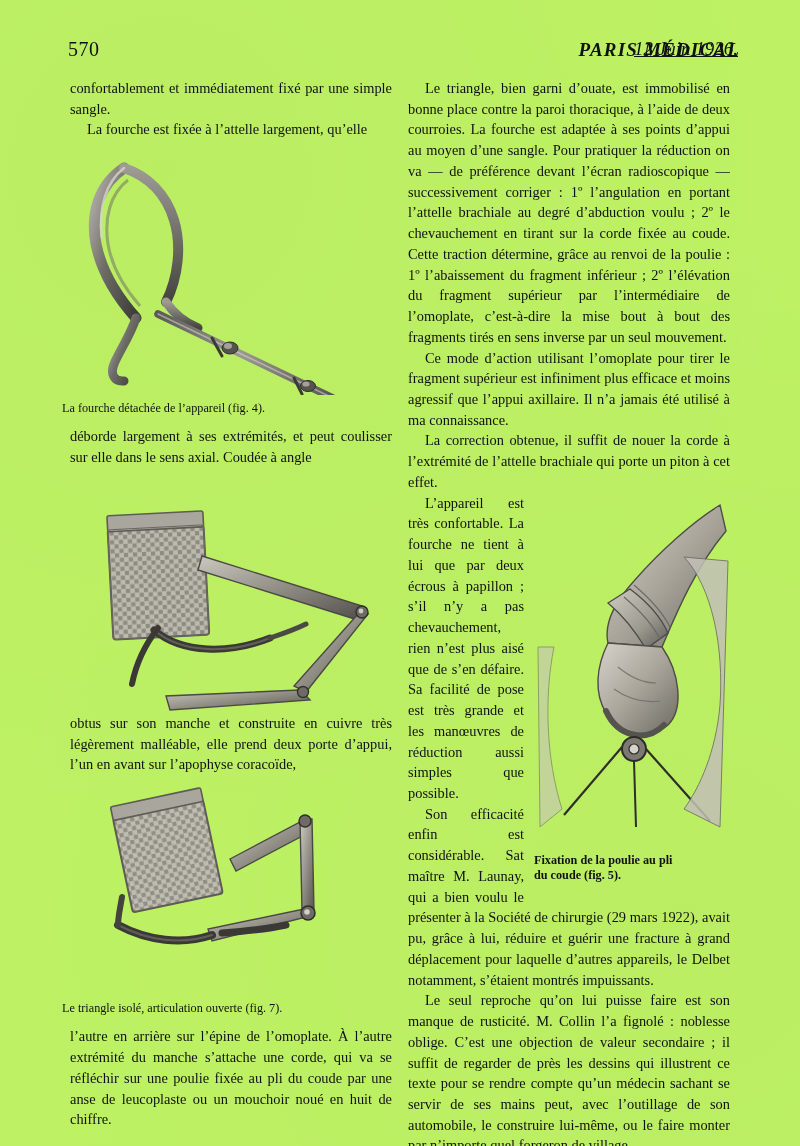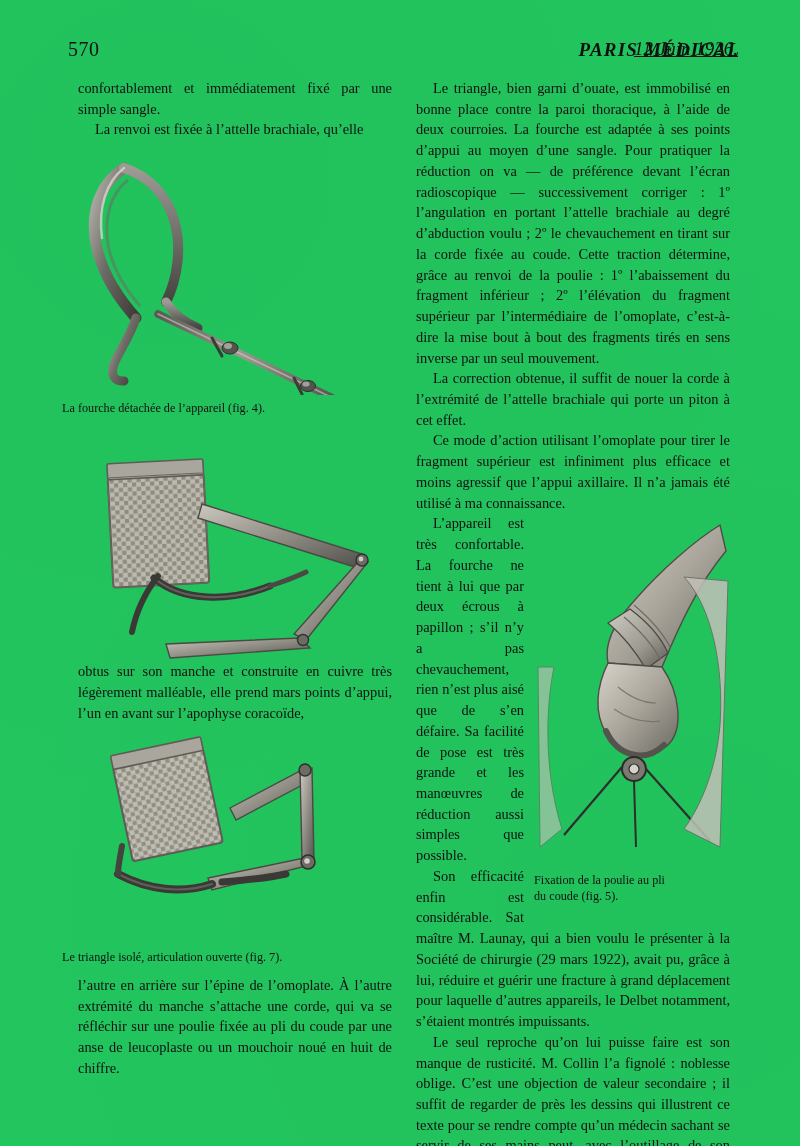--- a/index.html
+++ b/index.html
@@ -11,21 +11,21 @@
     width: 800px;
     height: 1146px;
     position: relative;
     font-family: "Liberation Serif", serif;
     color: #111;
     overflow: hidden;
   }
   .page {
     position: absolute;
     inset: 0;
-    background: #22c55e;
+    background: #bef264;
   }
   
   .page::before {
     content: "";
     position: absolute;
     inset: 0;
     background:
       radial-gradient(circle at 20% 15%, rgba(0,0,0,0.018), transparent 60%),
       radial-gradient(circle at 85% 80%, rgba(0,0,0,0.02), transparent 65%);
     pointer-events: none;
@@ -75,21 +75,21 @@
     font-size: 14.4px;
     line-height: 1.44;
     text-align: justify;
     text-justify: inter-word;
     hyphens: manual;
   }
   .col-left { left: 62px; }
   .col-right { left: 400px; }
 
   p {
-    margin: 0 0 0 16px;
+    margin: 0 0 0 8px;
   }
   p.indent { text-indent: 17px; }
 
   .fig-caption {
     text-align: left;
     font-size: 12.2px;
     margin: 6px 0 10px 0;
     line-height: 1.25;
   }
 
@@ -103,40 +103,41 @@
     width: 100%;
     background: transparent;
   }
   svg { display: block; }
 
   
   .fig-float-right {
     float: right;
     width: 196px;
     margin: 4px 0 4px 10px;
+    font-weight: bold;
   }
   .narrow-text {
     
   }
 </style>
 </head>
 <body>
 
 <div class="page">
 
   <div class="header">
     <div class="folio">570</div>
     <div class="running-title">PARIS MÉDICAL</div>
     <div class="issue-date">12 Juin 1926.</div>
   </div>
 
   <div class="col col-left">
 
     <p>confortablement et immédiatement fixé par une simple sangle.</p>
-    <p class="indent">La renvoi est fixée à l’attelle brachiale, qu’elle</p>
+    <p class="indent">La fourche est fixée à l’attelle largement, qu’elle</p>
 
     <div class="figure">
       <div class="fig-art">
         <svg viewBox="0 0 330 245" width="330" height="245" aria-hidden="true">
           <defs>
             <linearGradient id="metal1" x1="0" y1="0" x2="1" y2="1">
               <stop offset="0%" stop-color="#b8b6ae"></stop>
               <stop offset="45%" stop-color="#6e6c66"></stop>
               <stop offset="100%" stop-color="#3c3b37"></stop>
             </linearGradient>
@@ -168,20 +169,21 @@
           <ellipse cx="246" cy="236" rx="7.5" ry="5.5" fill="#55534e" stroke="#2f2e2b" stroke-width="1"></ellipse>
           <ellipse cx="244" cy="234" rx="3.6" ry="2.6" fill="#a3a199"></ellipse>
           <path d="M150 188 L 160 206" stroke="#3b3a36" stroke-width="3" stroke-linecap="round"></path>
           <path d="M232 228 L 240 244" stroke="#3b3a36" stroke-width="3" stroke-linecap="round"></path>
           <path d="M292 256 L 308 265" stroke="#3b3a36" stroke-width="4" stroke-linecap="round"></path>
         </svg>
       </div>
       <div class="fig-caption">La fourche détachée de l’appareil (fig. 4).</div>
     </div>
 
+    <p>déborde largement à ses extrémités, et peut coulisser sur elle dans le sens axial. Coudée à angle</p>
 
     <div class="figure">
       <div class="fig-art">
         <svg viewBox="0 0 330 235" width="330" height="235" aria-hidden="true">
           <defs>
             <pattern id="weave" width="9" height="9" patternUnits="userSpaceOnUse">
               <rect width="9" height="9" fill="#bcb9ae"></rect>
               <rect width="4.2" height="4.2" x="0" y="0" fill="#8e8b80"></rect>
               <rect width="4.2" height="4.2" x="4.6" y="4.6" fill="#8e8b80"></rect>
             </pattern>
@@ -210,21 +212,21 @@
 
           <path d="M92 152 C 120 176, 168 176, 208 160" fill="none" stroke="#3a3935" stroke-width="7" stroke-linecap="round"></path>
           <path d="M92 152 C 120 176, 168 176, 208 160" fill="none" stroke="#7d7b74" stroke-width="2" stroke-linecap="round" opacity=".6"></path>
           <path d="M208 160 C 226 154, 236 150, 244 146" fill="none" stroke="#4a4945" stroke-width="5" stroke-linecap="round"></path>
 
           <path d="M96 150 C 82 168, 74 186, 70 206" fill="none" stroke="#3a3935" stroke-width="6" stroke-linecap="round"></path>
         </svg>
       </div>
     </div>
 
-    <p>obtus sur son manche et construite en cuivre très légèrement malléable, elle prend mars points d’appui, l’un en avant sur l’apophyse coracoïde,</p>
+    <p>obtus sur son manche et construite en cuivre très légèrement malléable, elle prend deux porte d’appui, l’un en avant sur l’apophyse coracoïde,</p>
 
     <div class="figure">
       <div class="fig-art">
         <svg viewBox="0 0 330 210" width="330" height="210" aria-hidden="true">
           <defs>
             <pattern id="weave2" width="9" height="9" patternUnits="userSpaceOnUse">
               <rect width="9" height="9" fill="#bfbcb2"></rect>
               <rect width="4.2" height="4.2" x="0" y="0" fill="#918e84"></rect>
               <rect width="4.2" height="4.2" x="4.6" y="4.6" fill="#918e84"></rect>
             </pattern>
@@ -258,22 +260,22 @@
       </div>
       <div class="fig-caption">Le triangle isolé, articulation ouverte (fig. 7).</div>
     </div>
 
     <p>l’autre en arrière sur l’épine de l’omoplate. À l’autre extrémité du manche s’attache une corde, qui va se réfléchir sur une poulie fixée au pli du coude par une anse de leucoplaste ou un mouchoir noué en huit de chiffre.</p>
   </div>
 
   <div class="col col-right">
 
     <p class="indent">Le triangle, bien garni d’ouate, est immobilisé en bonne place contre la paroi thoracique, à l’aide de deux courroies. La fourche est adaptée à ses points d’appui au moyen d’une sangle. Pour pratiquer la réduction on va — de préférence devant l’écran radioscopique — successivement corriger : 1º l’angulation en portant l’attelle brachiale au degré d’abduction voulu ; 2º le chevauchement en tirant sur la corde fixée au coude. Cette traction détermine, grâce au renvoi de la poulie : 1º l’abaissement du fragment inférieur ; 2º l’élévation du fragment supérieur par l’intermédiaire de l’omoplate, c’est-à-dire la mise bout à bout des fragments tirés en sens inverse par un seul mouvement.</p>
+    <p class="indent">Ce mode d’action utilisant l’omoplate pour tirer le fragment supérieur est infiniment plus efficace et moins agressif que l’appui axillaire. Il n’a jamais été utilisé à ma connaissance.</p>
     <p class="indent">La correction obtenue, il suffit de nouer la corde à l’extrémité de l’attelle brachiale qui porte un piton à cet effet.</p>
-    <p class="indent">Ce mode d’action utilisant l’omoplate pour tirer le fragment supérieur est infiniment plus efficace et moins agressif que l’appui axillaire. Il n’a jamais été utilisé à ma connaissance.</p>
 
     <div class="figure fig-float-right">
       <div class="fig-art">
         <svg viewBox="0 0 196 350" width="196" height="350" aria-hidden="true">
           <defs>
             <linearGradient id="skin" x1="0" y1="0" x2="1" y2="1">
               <stop offset="0%" stop-color="#d7d3ca"></stop>
               <stop offset="50%" stop-color="#a9a59b"></stop>
               <stop offset="100%" stop-color="#6d6a62"></stop>
             </linearGradient>

